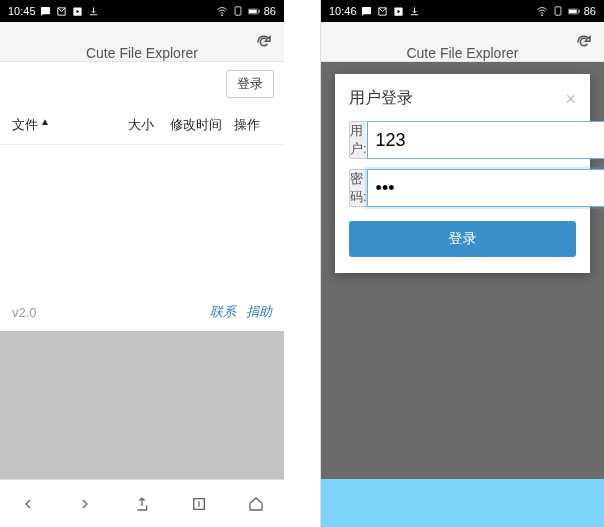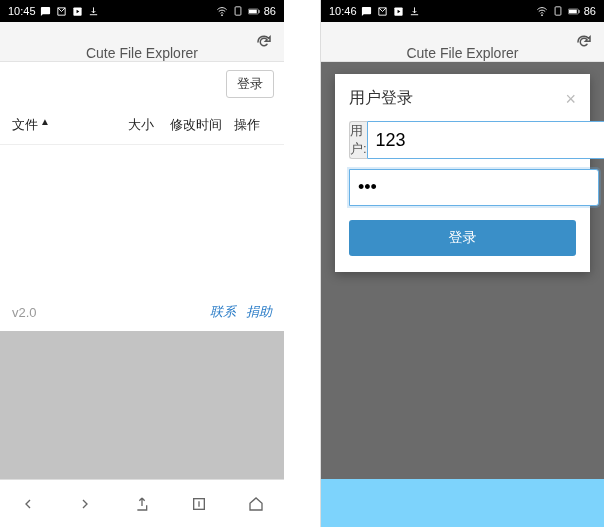--- a/index.html
+++ b/index.html
@@ -222,20 +222,21 @@
   <div class="modal">
     <div class="modal-header">
       <span class="modal-title">用户登录</span>
       <span class="modal-close">×</span>
     </div>
     <div class="form-row">
       <div class="form-label">用户:</div>
       <input class="form-input" value="123" style="">
     </div>
     <div class="form-row">
+      <div class="form-label">密码:</div>
       <input class="form-input pw-focus" type="text" value="•••" style="">
     </div>
     <button class="submit-btn">登录</button>
   </div>
 
   <div class="nav-bar">
     <span class="nav-icon">
         <svg width="16" height="16" viewBox="0 0 24 24" fill="none" stroke="#666" stroke-width="2">
           <path d="M15 18l-6-6 6-6"></path>
         </svg>

